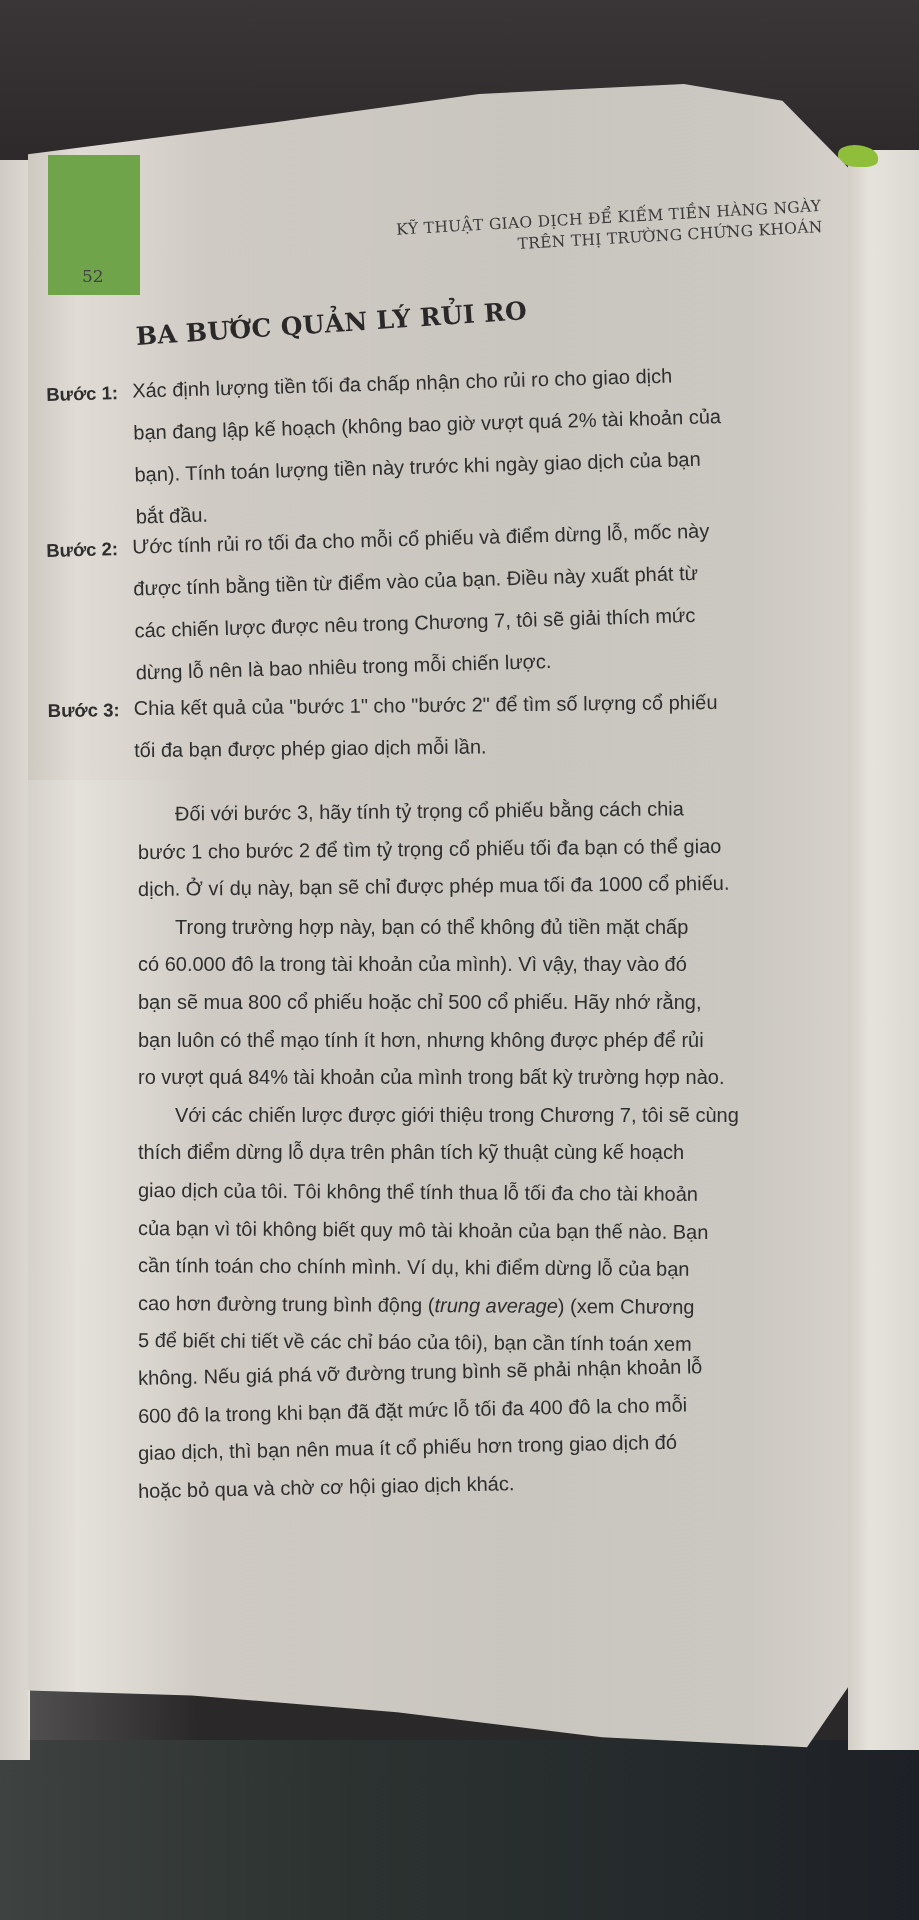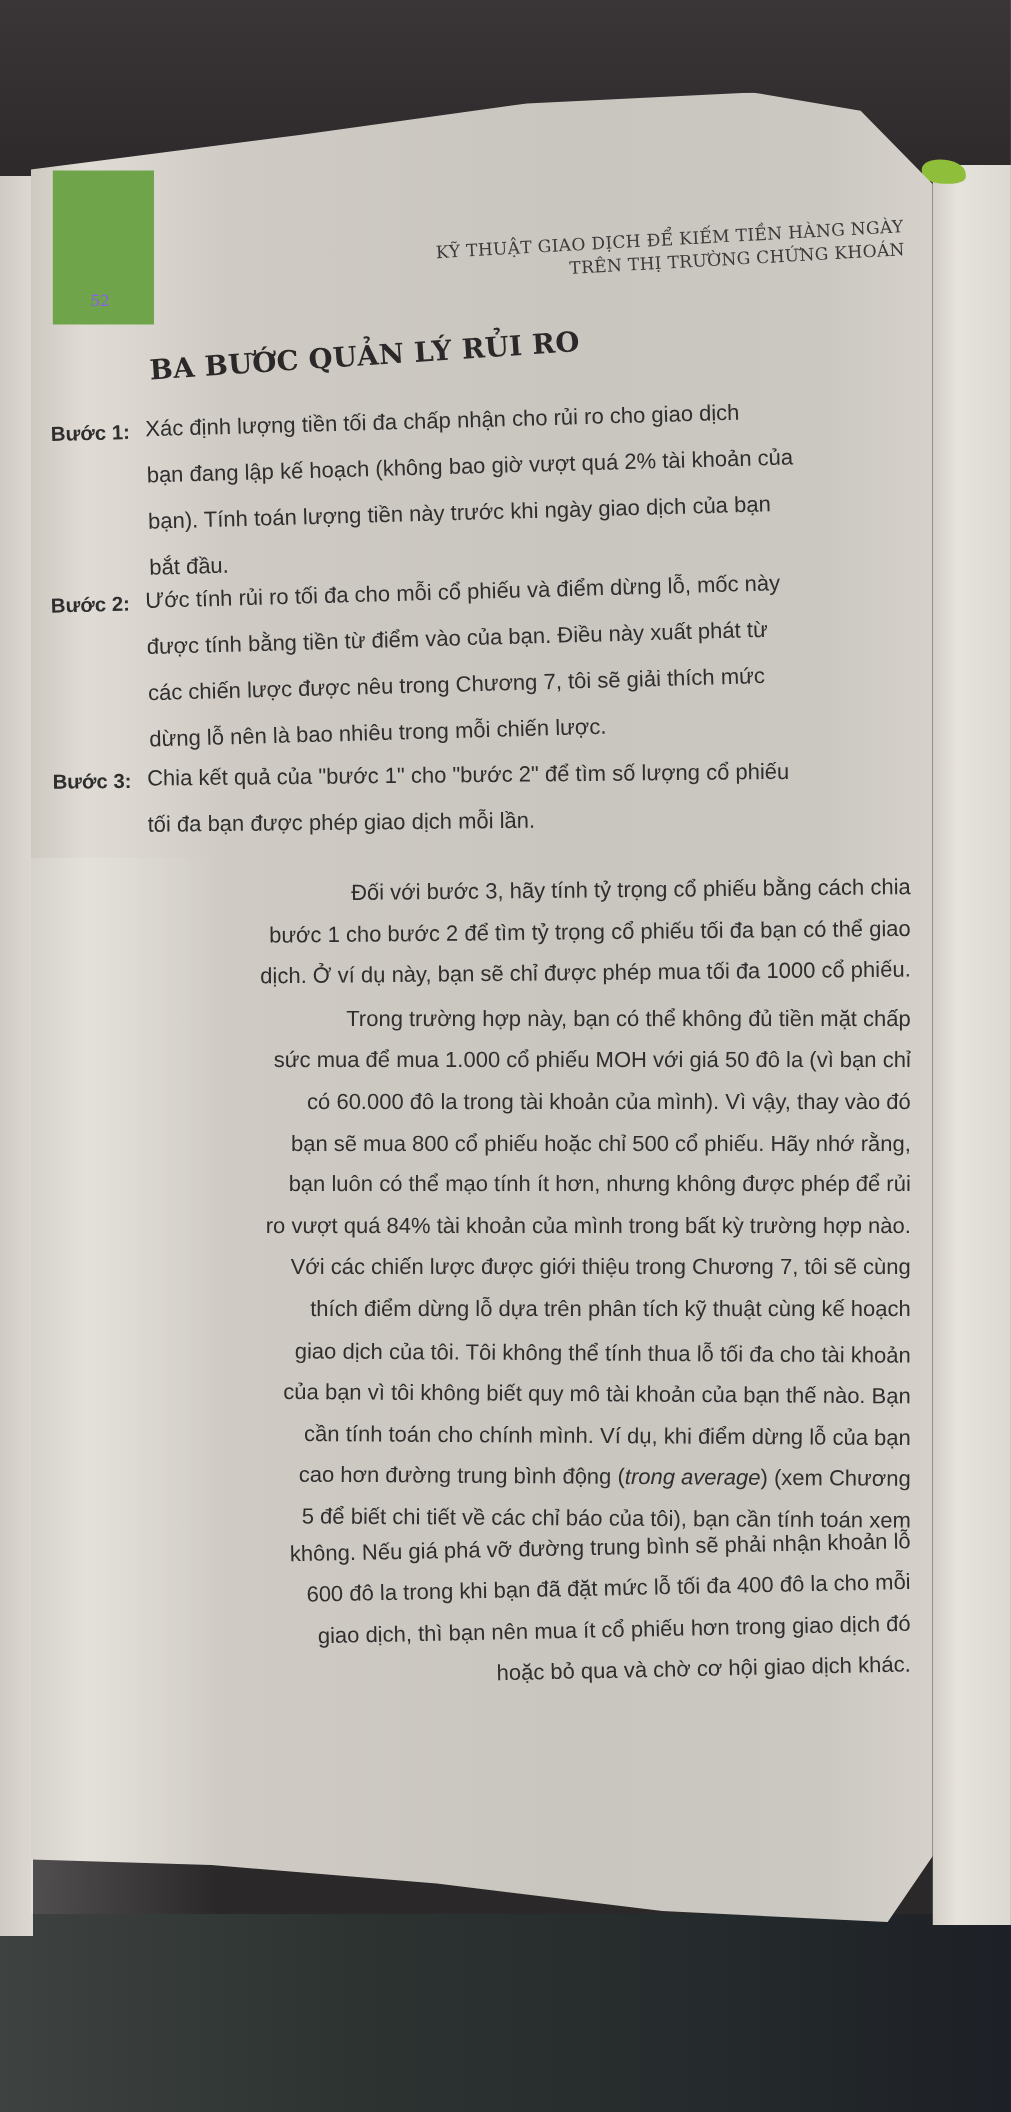--- a/index.html
+++ b/index.html
@@ -30,41 +30,41 @@
     border-top-right-radius: 90px 70px;
     border-bottom-right-radius: 60px 50px;
     clip-path: polygon(0 4.2%, 30% 2.3%, 55% 0.6%, 80% 0%, 92% 1%, 100% 5%, 100% 96%, 95% 99.6%, 70% 99%, 45% 97.5%, 20% 96.5%, 0 96.2%);
   }
   .green-tab {
     position:absolute; left:48px; top:155px; width:92px; height:140px;
     background:#6fa44a;
   }
   .page-number {
     position:absolute; left:82px; top:266px; font-family:"DejaVu Serif", serif;
-    font-size:14px; color:#8b5cf6;
+    font-size:17px; color:#404040;
   }
   .running-head {
     position:absolute; right:98px; top:196px; text-align:right;
     font-family:"DejaVu Serif", serif; font-size:15.5px; color:#3a3939;
     letter-spacing:0.3px; line-height:21px; transform: rotate(-3.2deg); transform-origin:right top;
   }
   .section-title {
     position:absolute; left:137px; top:322px;
     font-family:"DejaVu Serif", serif; font-weight:bold; font-size:25px; color:#2a2828;
     letter-spacing:0.3px; transform: rotate(-3.8deg); transform-origin:left bottom;
   }
   .text-block {
     position:absolute; color:#2f2e2e; font-family:"Liberation Sans", sans-serif;
   }
   .steps { left:48px; top:372px; width:780px; font-size:20px; }
   .step { display:flex; margin:0; }
   .step-label { font-weight:bold; width:86px; flex:none; white-space:nowrap; font-size:18.5px; padding-top:2px; }
   .step-lines { flex:1; }
   .line { height:42px; line-height:42px; white-space:nowrap; display:block; }
-  .body-text { left:138px; top:796px; width:690px; font-size:20px;text-align:right; }
+  .body-text { left:138px; top:796px; width:690px; font-size:20px; }
   .body-text .line { height:37.6px; line-height:37.6px; }
   .indent { padding-left:37px; }
   .skew1 { transform: rotate(-1.6deg); transform-origin:left center; }
   .skew0 { transform: rotate(-0.6deg); transform-origin:left center; }
   .skewn { transform: rotate(0.4deg); transform-origin:left center; }
   .skewend { transform: rotate(-1.2deg); transform-origin:left center; }
   em { font-style:italic; }
   .shade {
     position:absolute; left:28px; top:780px; width:170px; height:960px;
     background: linear-gradient(90deg, rgba(255,255,255,0.18), rgba(255,255,255,0));
@@ -118,29 +118,28 @@
       <span class="line">tối đa bạn được phép giao dịch mỗi lần.</span>
     </div>
   </div>
 </div>
 
 <div class="text-block body-text">
   <span class="line indent skew0">Đối với bước 3, hãy tính tỷ trọng cổ phiếu bằng cách chia</span>
   <span class="line skew0">bước 1 cho bước 2 để tìm tỷ trọng cổ phiếu tối đa bạn có thể giao</span>
   <span class="line skew0">dịch. Ở ví dụ này, bạn sẽ chỉ được phép mua tối đa 1000 cổ phiếu.</span>
   <span class="line indent">Trong trường hợp này, bạn có thể không đủ tiền mặt chấp</span>
-  <span class="line">sức mua để mua 1.000 cổ phiếu MOH với giá 50 đô la (vì bạn chỉ</span>
   <span class="line">có 60.000 đô la trong tài khoản của mình). Vì vậy, thay vào đó</span>
   <span class="line">bạn sẽ mua 800 cổ phiếu hoặc chỉ 500 cổ phiếu. Hãy nhớ rằng,</span>
   <span class="line">bạn luôn có thể mạo tính ít hơn, nhưng không được phép để rủi</span>
   <span class="line">ro vượt quá 84% tài khoản của mình trong bất kỳ trường hợp nào.</span>
   <span class="line indent">Với các chiến lược được giới thiệu trong Chương 7, tôi sẽ cùng</span>
   <span class="line">thích điểm dừng lỗ dựa trên phân tích kỹ thuật cùng kế hoạch</span>
   <span class="line skewn">giao dịch của tôi. Tôi không thể tính thua lỗ tối đa cho tài khoản</span>
   <span class="line skewn">của bạn vì tôi không biết quy mô tài khoản của bạn thế nào. Bạn</span>
   <span class="line skewn">cần tính toán cho chính mình. Ví dụ, khi điểm dừng lỗ của bạn</span>
-  <span class="line skewn"><span>cao hơn đường trung bình động (</span><em>trong average</em><span>) (xem Chương</span></span>
+  <span class="line skewn"><span>cao hơn đường trung bình động (</span><em>trung average</em><span>) (xem Chương</span></span>
   <span class="line skewn">5 để biết chi tiết về các chỉ báo của tôi), bạn cần tính toán xem</span>
   <span class="line skewend">không. Nếu giá phá vỡ đường trung bình sẽ phải nhận khoản lỗ</span>
   <span class="line skewend">600 đô la trong khi bạn đã đặt mức lỗ tối đa 400 đô la cho mỗi</span>
   <span class="line skewend">giao dịch, thì bạn nên mua ít cổ phiếu hơn trong giao dịch đó</span>
   <span class="line skewend">hoặc bỏ qua và chờ cơ hội giao dịch khác.</span>
 </div>
 
 </body></html>

